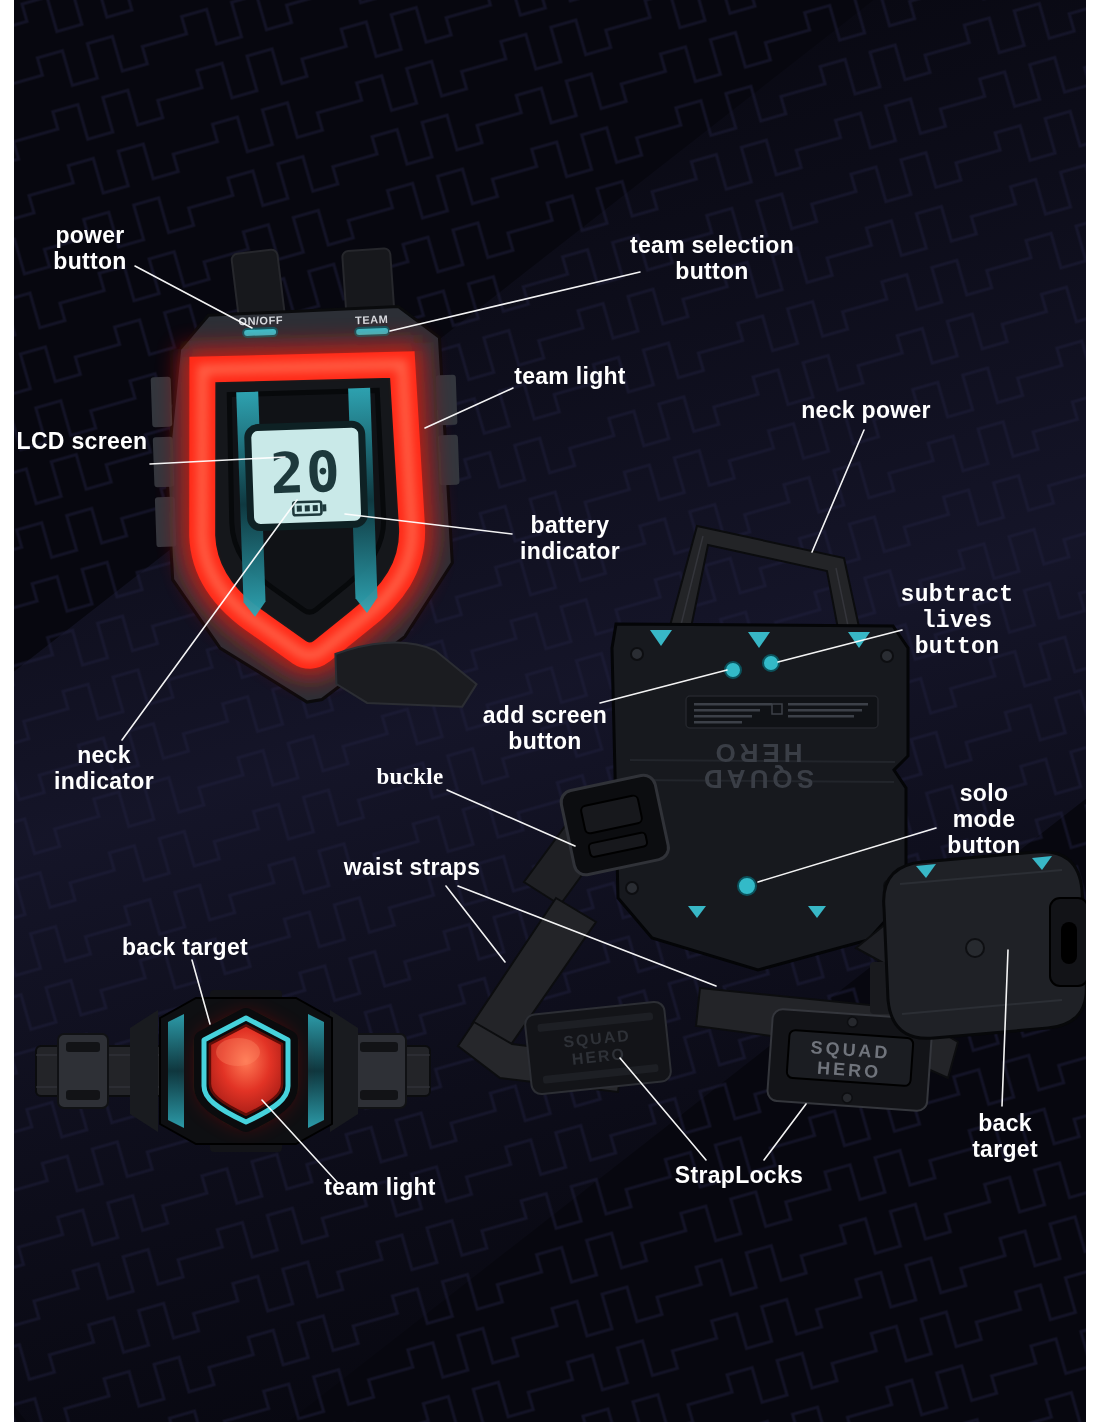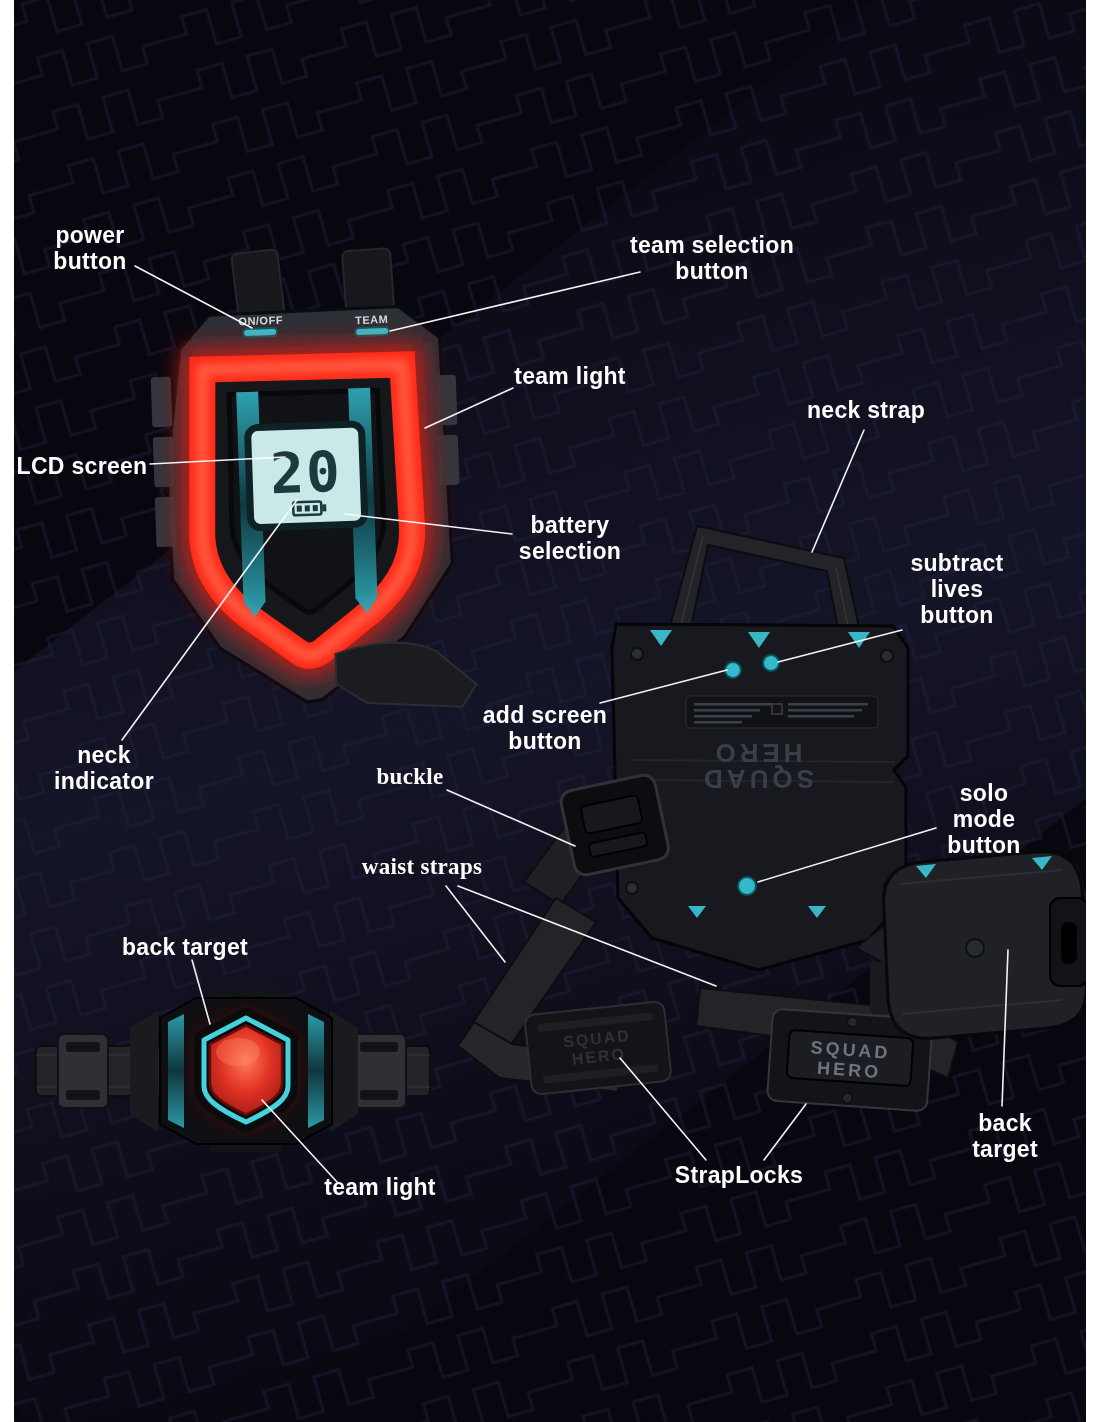--- a/index.html
+++ b/index.html
@@ -234,32 +234,32 @@
 </svg>
 
 <div class="edge left"></div>
 <div class="edge right"></div>
 
 <div class="lbl" style="left:90px; top:222px;">power
 button</div>
 <div class="lbl" style="left:712px; top:232px;text-align:center;">team selection
 button</div>
 <div class="lbl" style="left:570px; top:363px;">team light</div>
-<div class="lbl" style="left:866px; top:397px;">neck strap</div>
-<div class="lbl" style="left:82px; top:453px;">LCD screen</div>
+<div class="lbl" style="left:866px; top:397px;">neck power</div>
+<div class="lbl" style="left:82px; top:428px;">LCD screen</div>
 <div class="lbl" style="left:570px; top:512px;">battery
-selection</div>
-<div class="lbl" style="left:957px; top:550px;">subtract lives
+indicator</div>
+<div class="lbl" style="left:957px; top:582px;font-family:Liberation Mono, monospace;">subtract lives
 button</div>
 <div class="lbl" style="left:545px; top:702px;">add screen
 button</div>
 <div class="lbl" style="left:104px; top:742px;">neck
 indicator</div>
 <div class="lbl" style="left:410px; top:764px;font-family:Liberation Serif, serif;">buckle</div>
 <div class="lbl" style="left:984px; top:780px;">solo mode
 button</div>
-<div class="lbl" style="left:422px; top:854px;font-family:Liberation Serif, serif;">waist straps</div>
+<div class="lbl" style="left:412px; top:854px;">waist straps</div>
 <div class="lbl" style="left:185px; top:934px;">back target</div>
 <div class="lbl" style="left:1005px; top:1110px;">back target</div>
 <div class="lbl" style="left:380px; top:1174px;">team light</div>
 <div class="lbl" style="left:739px; top:1162px;">StrapLocks</div>
 
 </div>
 
 </body></html>

